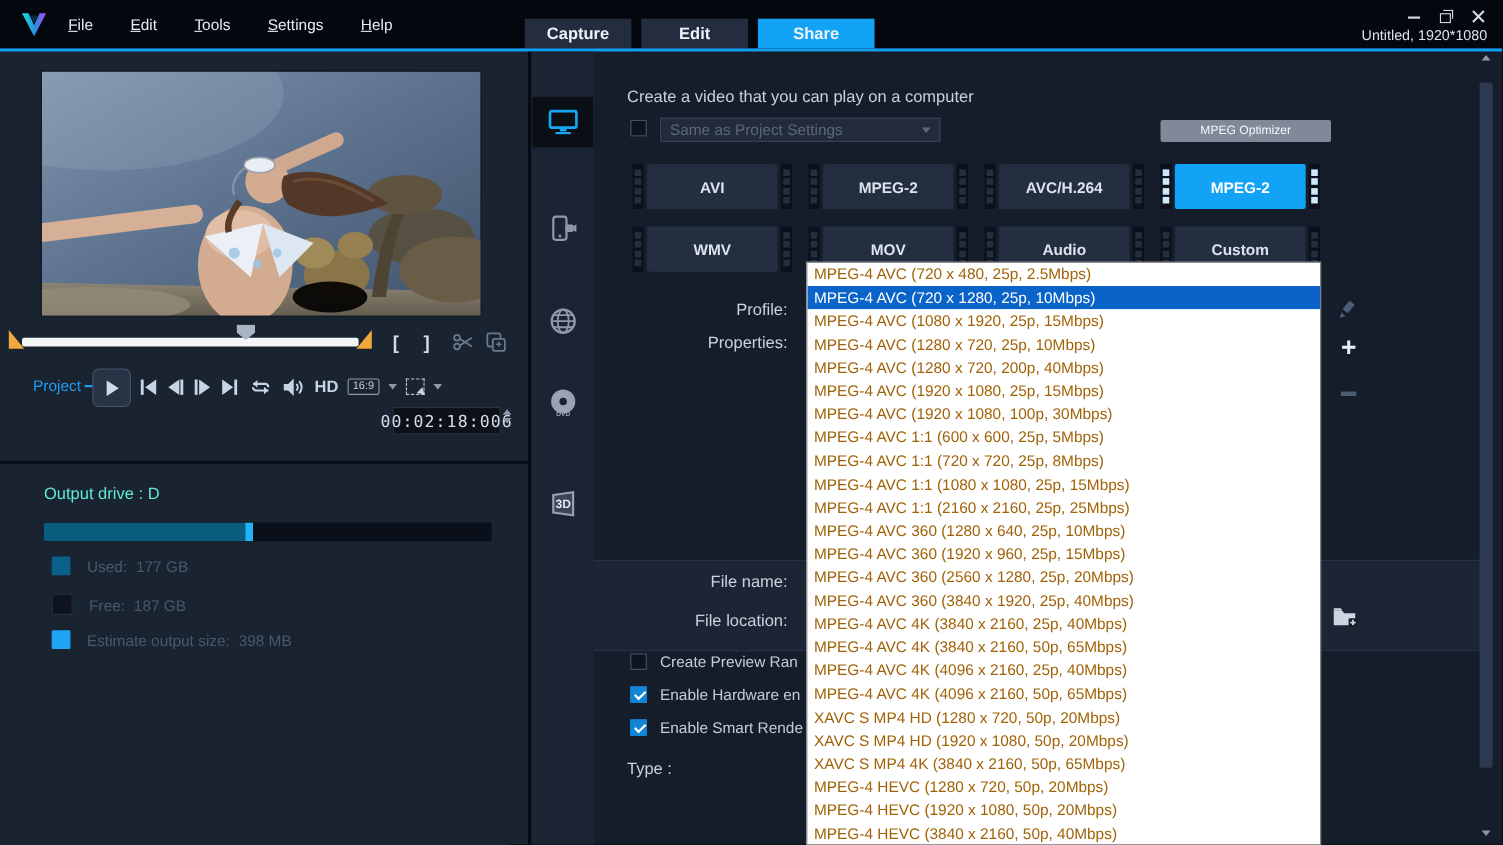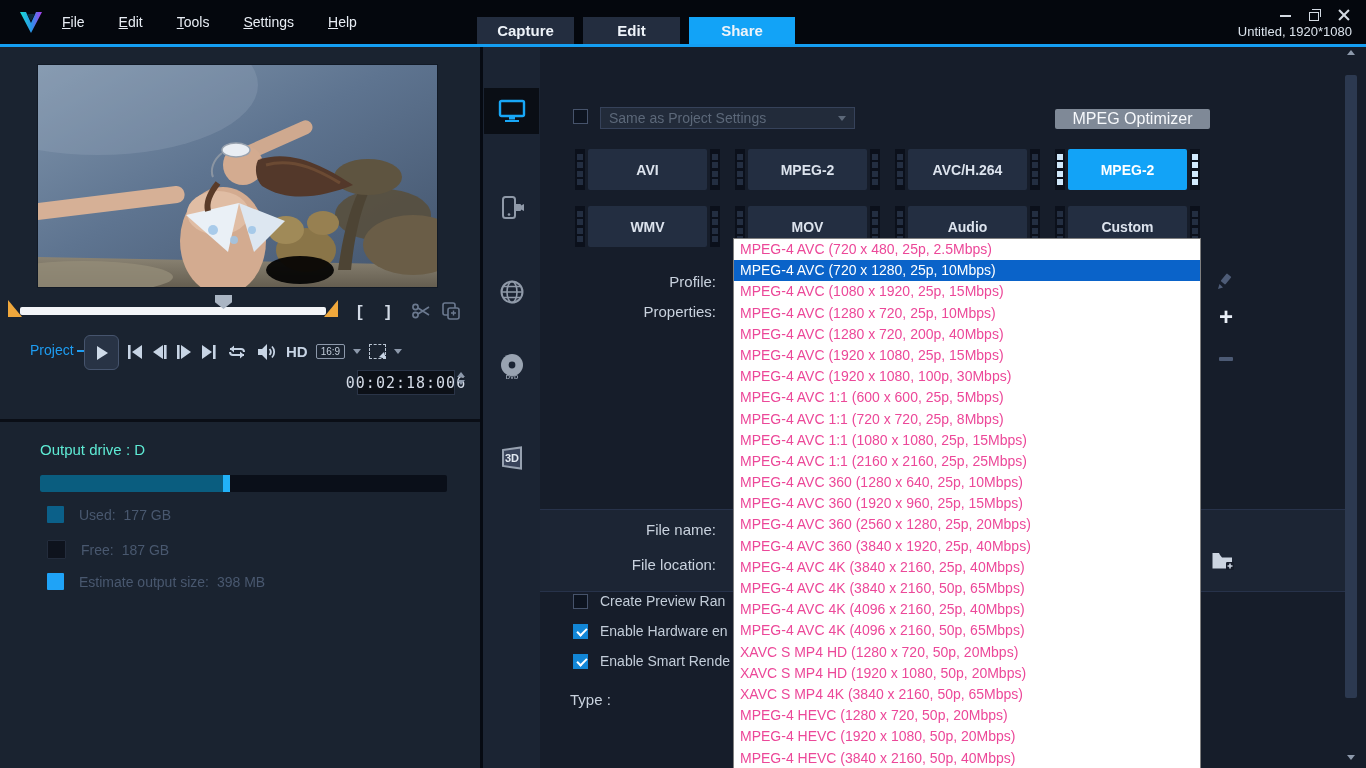--- a/index.html
+++ b/index.html
@@ -66,33 +66,33 @@
   .heading{position:absolute;left:87px;top:33px;font-size:15px;color:#c9d1dc;}
   .cbx{width:15px;height:15px;background:#0d1420;border:1px solid #46536b;box-sizing:border-box;position:relative;display:inline-block;}
   .checked .cbx,.cbx.checked{background:#1286d6;border-color:#1286d6;}
   .checked .cbx::after,.cbx.checked::after{content:"";position:absolute;left:3px;top:3px;width:8px;height:4px;
         border-left:2px solid #fff;border-bottom:2px solid #fff;transform:rotate(-45deg);}
   .sameproj{position:absolute;left:90px;top:62px;}
   .combo{position:absolute;left:117px;top:60px;width:255px;height:22px;background:#222b3a;border:1px solid #36425a;
          box-sizing:border-box;display:flex;align-items:center;padding:0 8px;font-size:14px;color:#5c6879;}
   .combo .tri-down{margin-left:auto;border-top-color:#5c6879;}
   .mpegopt{position:absolute;left:572px;top:62px;width:155px;height:20px;background:#7f8997;border-radius:2px;
-           display:flex;align-items:center;justify-content:center;font-size:16px;color:#f6f8fb;}
+           display:flex;align-items:center;justify-content:center;font-size:11px;color:#f6f8fb;}
   .fmtgrid{position:absolute;left:89px;top:102px;width:680px;}
   .format-cell{position:absolute;width:151px;height:41px;display:flex;}
   .perf{width:10px;background:#0b101b;display:flex;flex-direction:column;justify-content:space-between;padding:5px 0;margin:0 3px;box-sizing:border-box;}
   .perf i{display:block;width:6px;height:6px;background:#232e41;margin:0 auto;}
   .face{flex:1;background:#232e41;display:flex;align-items:center;justify-content:center;
         font-size:14px;font-weight:bold;color:#dce3ed;border-radius:2px;}
   .format-cell.active .face{background:#12a3f7;color:#fff;}
   .format-cell.active .perf i{background:#cfe7fa;}
   .rlabel{position:absolute;left:60px;width:173px;text-align:right;font-size:15px;color:#c9d2de;}
   .plist{position:absolute;left:250px;top:191px;width:466px;height:530px;background:#fff;border:1px solid #808080;
          box-sizing:content-box;z-index:5;overflow:hidden;}
-  .profile-item{height:21.2px;line-height:21.2px;padding-left:6px;font-size:14px;color:#ec4899;white-space:nowrap;}
+  .profile-item{height:21.2px;line-height:21.2px;padding-left:6px;font-size:14px;color:#a16207;white-space:nowrap;}
   .profile-item.selected{background:#0a63c9;color:#fff;}
   .editcol{position:absolute;left:733px;width:20px;text-align:center;}
   .plus{font-size:24px;font-weight:bold;color:#e9eef6;line-height:20px;}
   .minus{display:inline-block;width:14px;height:4px;background:#4c5a74;border-radius:1px;}
   .filesec{position:absolute;left:57px;top:462px;width:806px;height:83px;background:#1c2534;
            border-top:1px solid #27324a;border-bottom:1px solid #27324a;box-sizing:border-box;}
   .optrowwrap{position:absolute;left:90px;}
   .opt-row{display:flex;align-items:center;height:30px;}
   .opt-label{margin-left:12px;font-size:14px;color:#c3cdd9;white-space:nowrap;overflow:hidden;width:138px;}
   .typelbl{position:absolute;left:87px;top:644px;font-size:15px;color:#c9d2de;}
@@ -328,20 +328,21 @@
           </svg>
       </div>
       <div class="sideitem" style="top:388px">
         <svg width="26" height="26" viewBox="0 0 26 26">
           <path d="M4 5 L22 2.5 L22 23.5 L4 21 Z" fill="#39435a" stroke="#97a1b0" stroke-width="2"></path>
           <text x="13" y="17" text-anchor="middle" font-size="11" font-family="Liberation Sans, sans-serif" font-weight="bold" fill="#e3e9f1">3D</text>
           </svg>
       </div>
     </div>
 
+    <div class="heading">Create a video that you can play on a computer</div>
     <span class="cbx sameproj"></span>
     <div class="combo">
       <span>Same as Project Settings</span>
       <span class="tri-down"></span>
     </div>
     <div class="mpegopt">MPEG Optimizer</div>
 
     <div class="fmtgrid">
 
     <div class="format-cell" style="left: 0px; top: 0px;">

